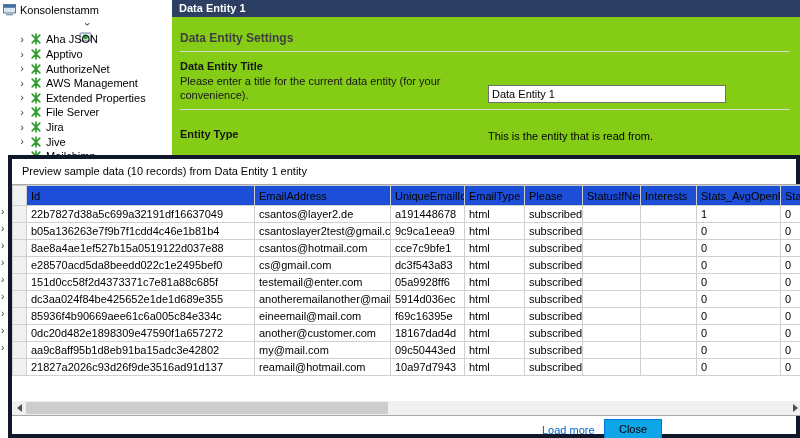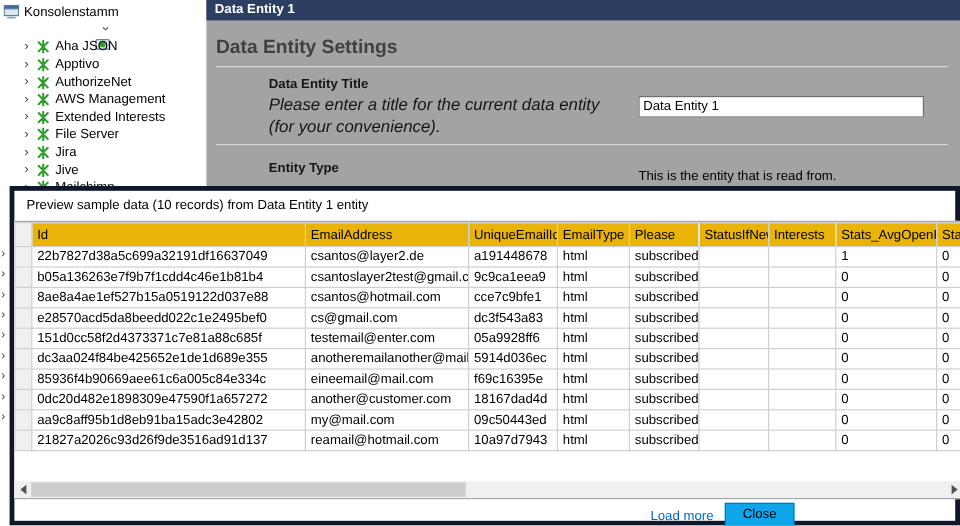--- a/index.html
+++ b/index.html
@@ -16,44 +16,44 @@
   .chev { width:12px; flex:0 0 12px; text-align:center; color:#3c3c3c; font-size:11px; line-height:11px; }
   .chev.open { transform:rotate(90deg); }
   .ticon { width:15px; height:13px; flex:0 0 15px; margin-right:3px; display:flex; align-items:center; justify-content:center; }
   .lbl { overflow:hidden; }
 
   
   .occluded { position:absolute; left:1px; top:203px; width:7px; display:flex; flex-direction:column; overflow:hidden; z-index:30; }
   .oc-chev { height:17px; line-height:17px; font-size:10px; color:#3c3c3c; }
 
   
-  .main { position:absolute; left:172px; top:0; width:628px; height:160px; background:#a3a3a3; }
+  .main { position:absolute; left:172px; top:0; width:628px; height:160px; background:#84cc16; }
   .titlebar { height:17px; background:#2c3e61; color:#fff; font-size:11px; font-weight:bold; line-height:17px; padding-left:7px; }
   .content { padding:8px 10px 0 8px; }
-  .settings-heading { font-size:16px; font-weight:bold; color:#404040; margin:6px 0 6px 0; }
+  .settings-heading { font-size:12px; font-weight:bold; color:#404040; margin:6px 0 6px 0; }
   .sep { border:none; border-top:1px solid #d8d8d8; margin:6px 0 8px 0; }
-  .form-row { display:flex; align-items:center;margin-left:44px; }
+  .form-row { display:flex; align-items:flex-end; }
   .flabel { width:300px; }
   .fname { font-size:11px; font-weight:bold; color:#161616; margin-bottom:2px; }
-  .fdesc { font-size:14px; color:#161616; line-height:1.3;font-style:italic; }
+  .fdesc { font-size:11px; color:#161616; line-height:1.3; }
   .fvalue { margin-left:8px; flex:1; font-size:11px; color:#000; }
   .entity-title-input { width:238px; height:18px; border:1px solid #707070; font-size:11px;
     padding:1px 3px; font-family:"Liberation Sans", sans-serif; }
   .type-value { padding-top:12px; }
 
   
   .dialog { position:absolute; left:8px; top:155px; width:792px; height:283px; background:#fff;
     border:4px solid #0f172a; z-index:20; }
   .dlg-title { font-size:11px; color:#000; padding:6px 0 0 10px; }
   .grid-box { position:absolute; left:0; top:25px; width:790px; height:232px; overflow:hidden;
     border-top:1px solid #a8a8a8; border-bottom:1px solid #a8a8a8; background:#fff; }
   table.grid { border-collapse:collapse; table-layout:fixed; width:858px; font-size:11px; color:#000; }
   table.grid th, table.grid td { border:1px solid #d0d0d0; padding:1px 4px; text-align:left;
     font-weight:normal; white-space:nowrap; overflow:hidden; height:17px; }
-  table.grid th { background:#eab308; height:20px; border-color:#cfcfcf; }
+  table.grid th { background:#1d4ed8; height:20px; border-color:#cfcfcf; }
   table.grid .rowhdr { background:#f0f0f0; padding:0; }
 
   
   .hscroll { position:absolute; left:0; bottom:0; width:790px; height:14px; background:#f0f0f0; }
   .sb-btn { position:absolute; top:0; width:14px; height:14px; background:#f0f0f0;
     display:flex; align-items:center; justify-content:center; }
   .sb-btn.left { left:0; } .sb-btn.right { right:0; }
   .arr-l { width:0; height:0; border:4px solid transparent; border-left:none; border-right:5px solid #505050; }
   .arr-r { width:0; height:0; border:4px solid transparent; border-right:none; border-left:5px solid #505050; }
   .sb-thumb { position:absolute; left:14px; top:1px; height:12px; width:362px; background:#cdcdcd; }
@@ -127,21 +127,21 @@
           </span>
           <span class="lbl">AWS Management</span>
         </div>
         <div class="tree-row item">
           <span class="chev">›</span>
           <span class="ticon">
             <svg width="12" height="12" viewBox="0 0 12 12">
               <path d="M2.2 2.2 L9.8 9.8 M9.8 2.2 L2.2 9.8 M6 1.2 L6 10.8" stroke="#2f9e2f" stroke-width="1.7" stroke-linecap="round" fill="none"></path>
             </svg>
           </span>
-          <span class="lbl">Extended Interests</span>
+          <span class="lbl">Extended Properties</span>
         </div>
         <div class="tree-row item">
           <span class="chev">›</span>
           <span class="ticon">
             <svg width="12" height="12" viewBox="0 0 12 12">
               <path d="M2.2 2.2 L9.8 9.8 M9.8 2.2 L2.2 9.8 M6 1.2 L6 10.8" stroke="#2f9e2f" stroke-width="1.7" stroke-linecap="round" fill="none"></path>
             </svg>
           </span>
           <span class="lbl">File Server</span>
         </div>

